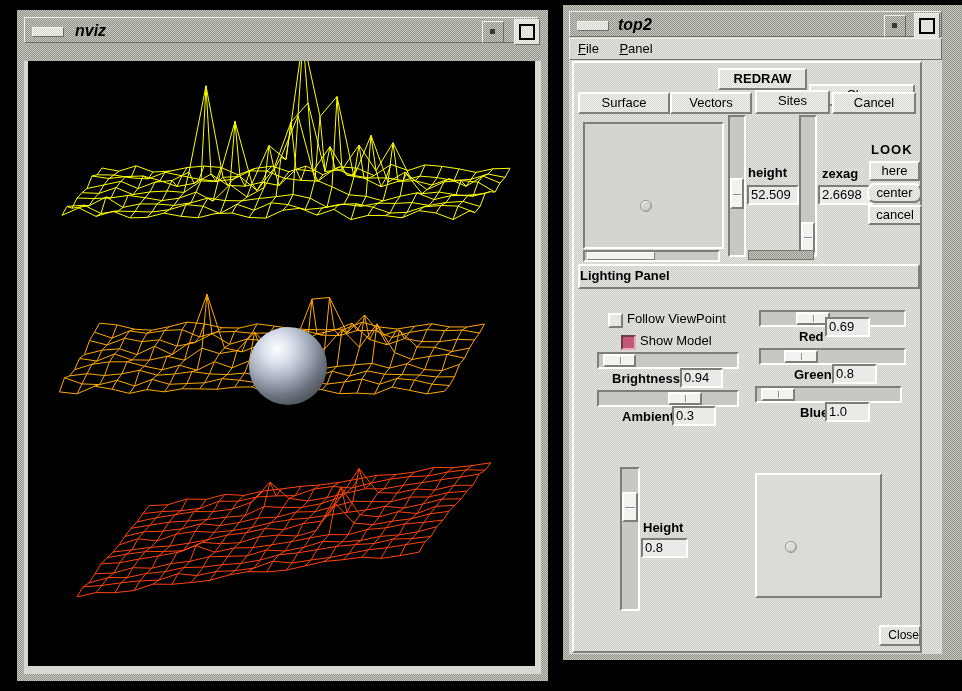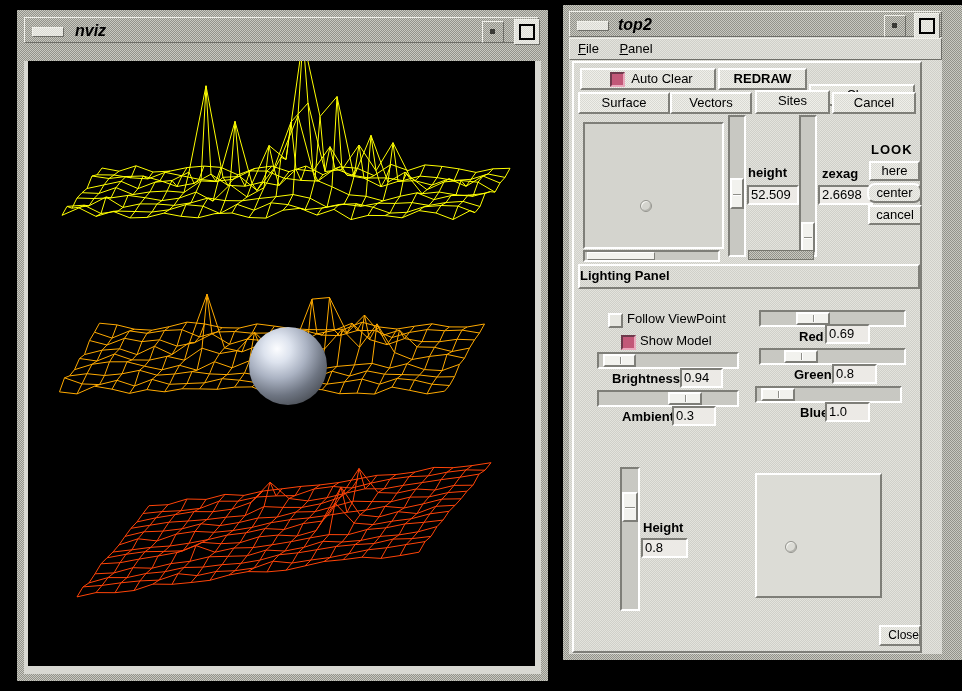--- a/index.html
+++ b/index.html
@@ -86,24 +86,20 @@
         </div>
       </div>
 
       <div class="abs st-bg raised1" style="left:0;top:27px;width:371px;height:20px;">
         <div class="menu-item" style="margin-left:8px;line-height:20px;">File</div>
         <div class="menu-item" style="line-height:20px;">Panel</div>
       </div>
 
       <div class="abs st-bg raised" style="left:3px;top:50px;width:346px;height:588px;">
 
-        <div class="abs st-btn raised btn" style="left:6px;top:5px;width:132px;height:18px;">
-          <div class="check on abs" style="left:28px;top:2px;"></div>
-          <span style="margin-left:28px;">Auto Clear</span>
-        </div>
         <div class="abs st-btn raised btn" style="left:144px;top:5px;width:85px;height:18px;font-weight:bold;">REDRAW</div>
         <div class="abs st-btn raised btn" style="left:235px;top:21px;width:102px;height:18px;text-decoration:underline;">Clear</div>
 
         <div class="abs st-btn raised btn" style="left:4px;top:29px;width:88px;height:18px;">Surface</div>
         <div class="abs st-btn raised btn" style="left:96px;top:29px;width:78px;height:18px;">Vectors</div>
         <div class="abs st-btn raised btn" style="left:181px;top:27px;width:71px;height:20px;">Sites</div>
         <div class="abs st-btn raised btn" style="left:258px;top:29px;width:80px;height:18px;">Cancel</div>
 
         <div class="abs sunken" style="left:9px;top:59px;width:137px;height:123px;background:#d4d4ce;">
           <div class="puck abs" style="left:55px;top:76px;"></div>
@@ -158,21 +154,21 @@
         </div>
         <div class="abs lbl" style="left:48px;top:346px;">Ambient</div>
         <div class="abs field sunken" style="left:98px;top:343px;width:36px;height:16px;">0.3</div>
 
         <div class="abs trough sunken" style="left:185px;top:247px;width:143px;height:13px;">
           <div class="abs handle" style="top:0;bottom:0;left:35px;width:30px;">
               <div class="gv"></div>
             </div>
         </div>
         <div class="abs lbl" style="left:225px;top:266px;">Red</div>
-        <div class="abs field sunken" style="left:251px;top:261px;width:37px;height:16px;">0.69</div>
+        <div class="abs field sunken" style="left:251px;top:254px;width:37px;height:16px;">0.69</div>
 
         <div class="abs trough sunken" style="left:185px;top:285px;width:143px;height:13px;">
           <div class="abs handle" style="top:0;bottom:0;left:23px;width:30px;">
               <div class="gv"></div>
             </div>
         </div>
         <div class="abs lbl" style="left:220px;top:304px;">Green</div>
         <div class="abs field sunken" style="left:258px;top:301px;width:37px;height:16px;">0.8</div>
 
         <div class="abs trough sunken" style="left:181px;top:323px;width:143px;height:13px;">

